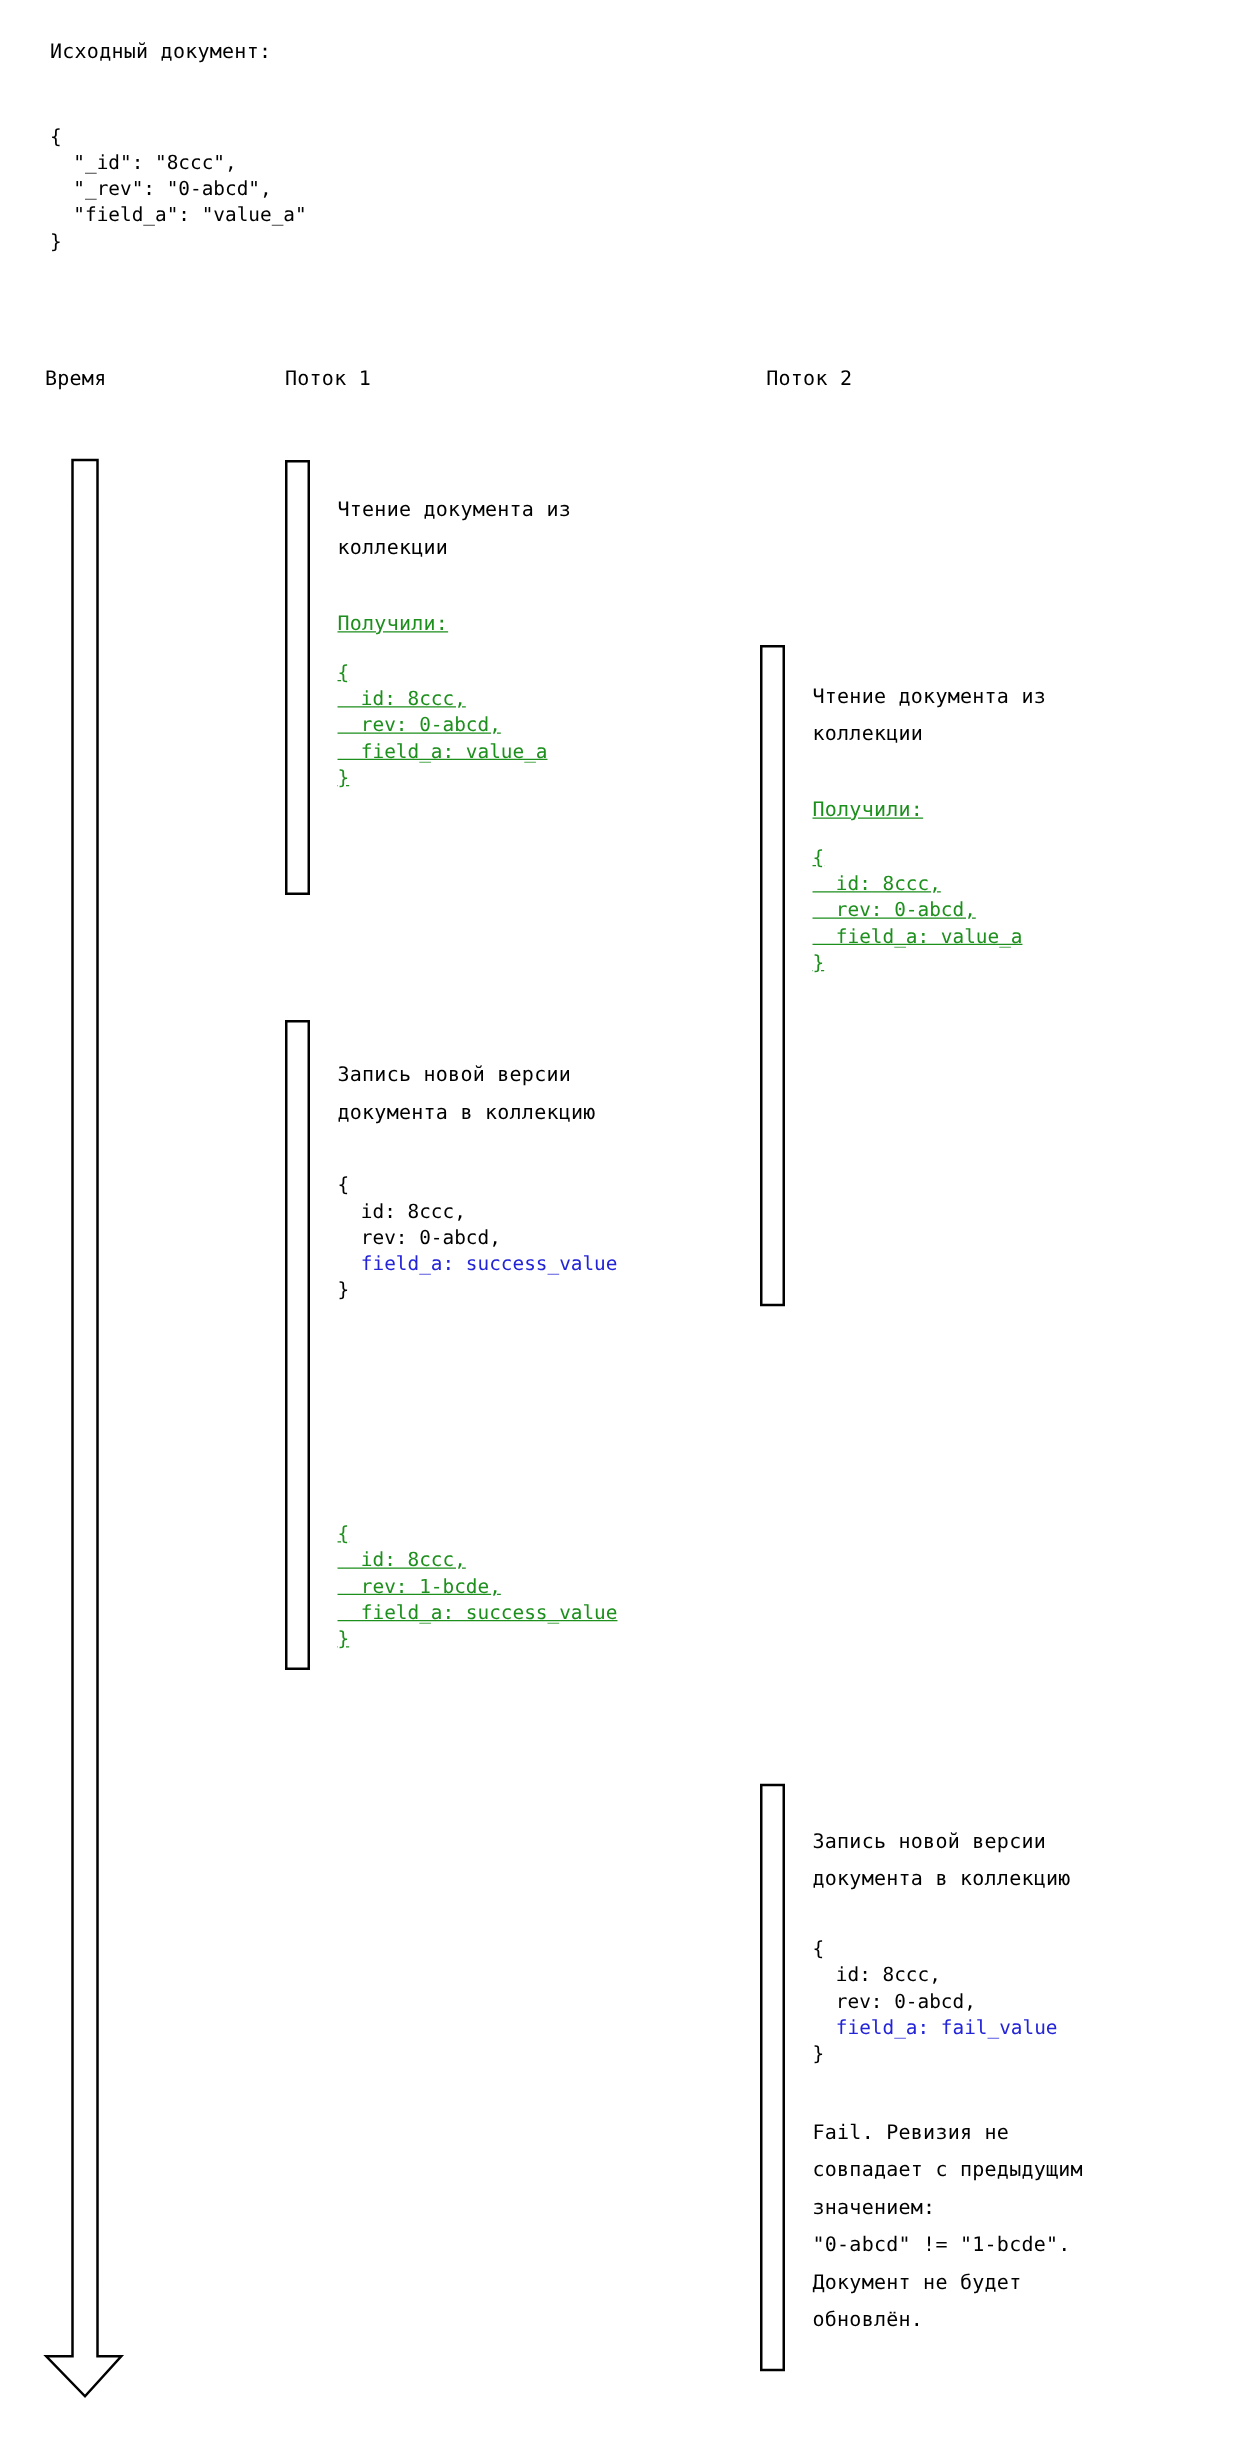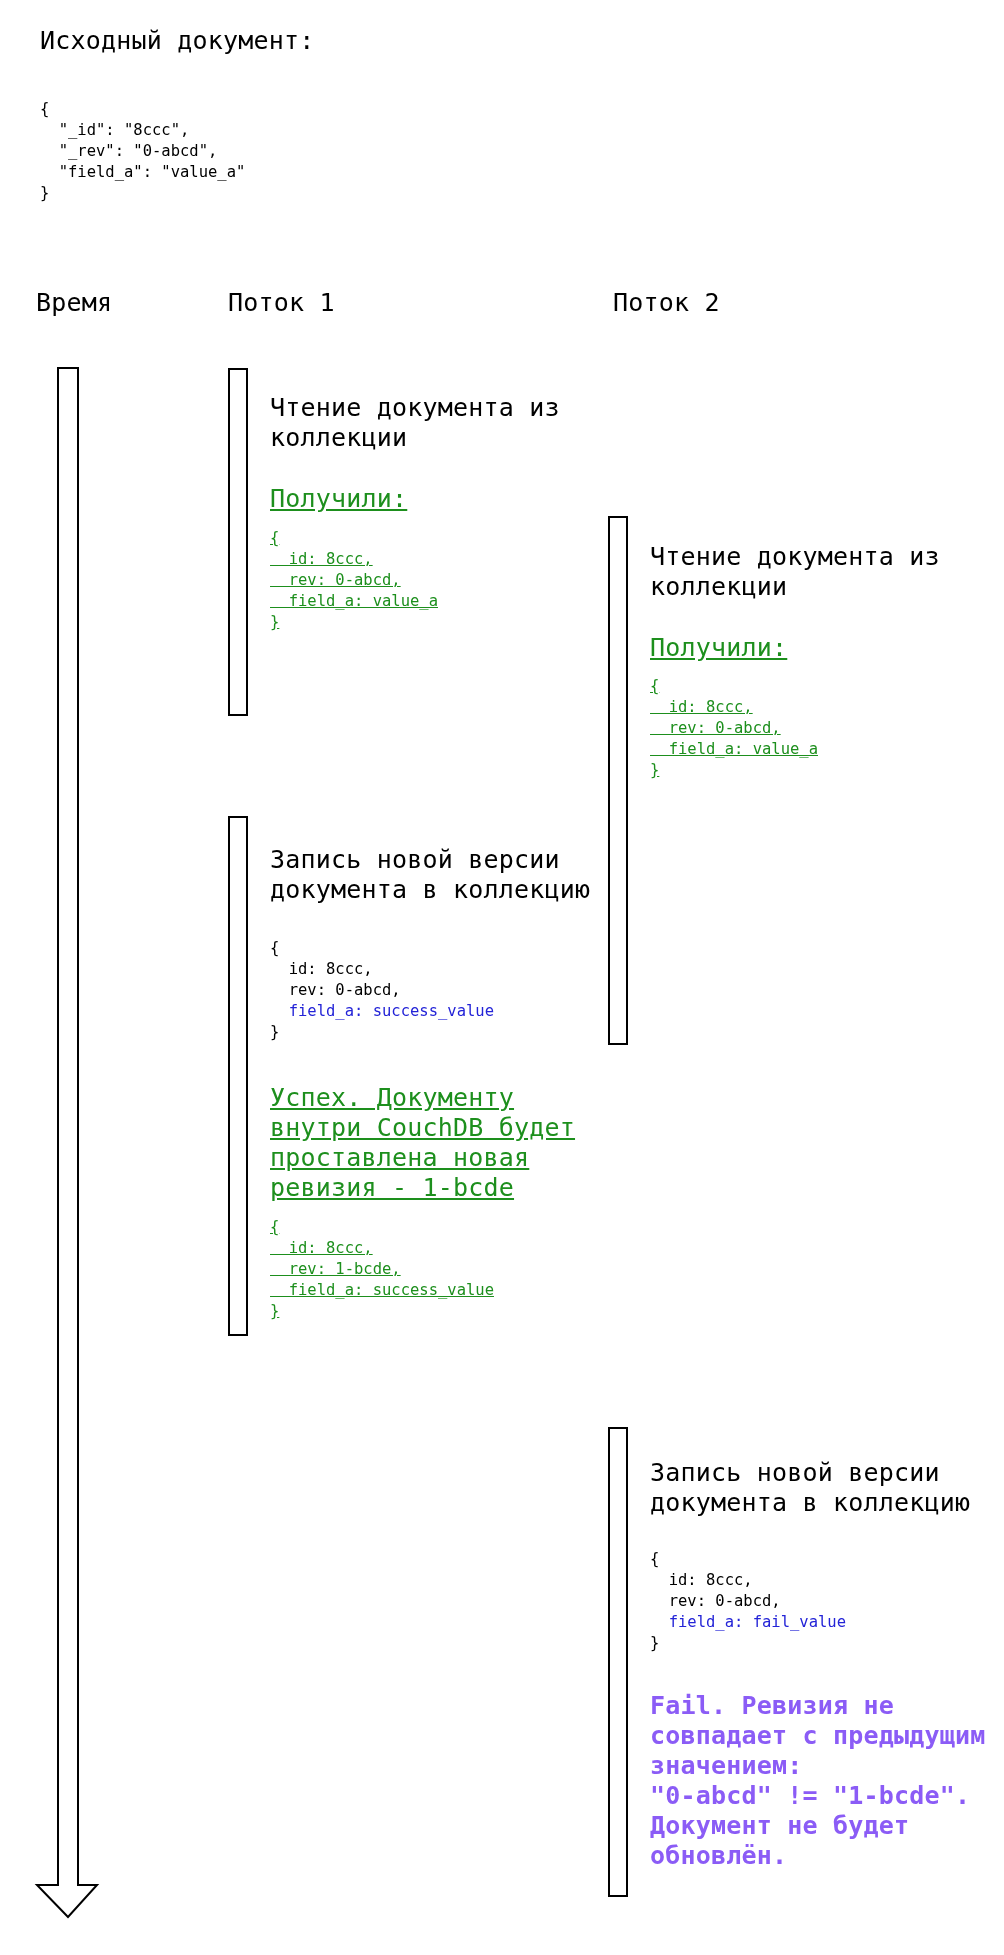--- a/index.html
+++ b/index.html
@@ -7,33 +7,33 @@
     position: relative;
     width: 1004px;
     height: 1955px;
     background: #ffffff;
     font-family: "DejaVu Sans Mono", "Liberation Mono", monospace;
     color: #000000;
     overflow: hidden;
   }
   .abs { position: absolute; }
   .body-text {
-    font-size: 25px;
+    font-size: 16px;
     line-height: 30px;
     white-space: pre;
     letter-spacing: 0.2px;
   }
   .code-text {
     font-size: 15.5px;
     line-height: 21px;
     white-space: pre;
   }
   .green { color: #1d8f1d; text-decoration: underline; }
   .blue  { color: #2323d7; }
-  .red   { color: #8b5cf6; font-weight: bold; }
+  .red   { color: #000000; }
   .bar {
     position: absolute;
     width: 20px;
     background: #ffffff;
     border: 2px solid #000000;
     box-sizing: border-box;
   }
 </style>
 </head>
 <body>
@@ -78,24 +78,20 @@
   field_a: value_a
 }</div>
 
   <div class="abs body-text" style="left:270px; top:845px;">Запись новой версии
 документа в коллекцию</div>
   <div class="abs code-text" style="left:270px; top:938px;"><span>{
   id: 8ccc,
   rev: 0-abcd,
 </span><span class="blue">  field_a: success_value</span><span>
 }</span></div>
-  <div class="abs body-text green" style="left:270px; top:1083px;">Успех. Документу
-внутри CouchDB будет
-проставлена новая
-ревизия - 1-bcde</div>
   <div class="abs code-text green" style="left:270px; top:1217px;">{
   id: 8ccc,
   rev: 1-bcde,
   field_a: success_value
 }</div>
 
   <div class="abs body-text" style="left:650px; top:1458px;">Запись новой версии
 документа в коллекцию</div>
   <div class="abs code-text" style="left:650px; top:1549px;"><span>{
   id: 8ccc,

